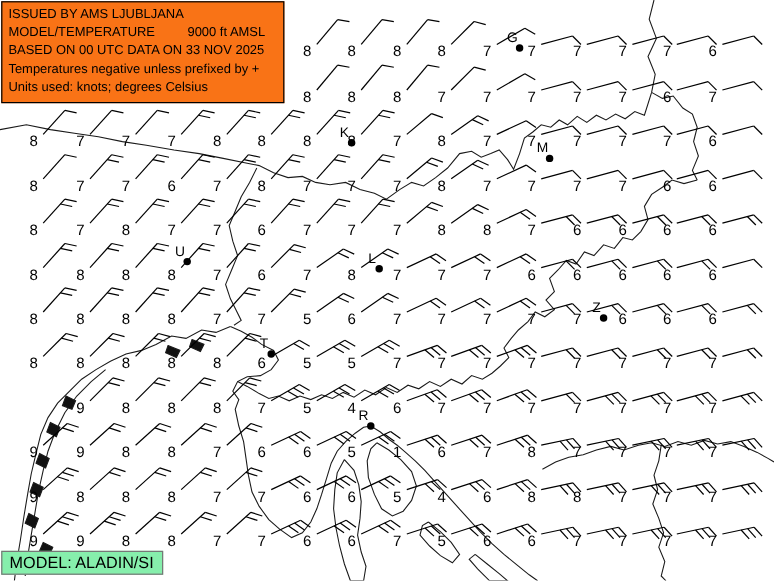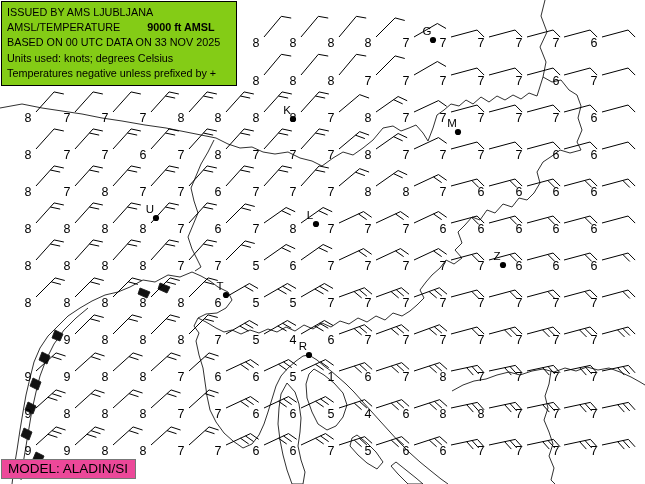--- a/index.html
+++ b/index.html
@@ -1,23 +1,23 @@
 <!DOCTYPE html>
 <html><head>
 <meta charset="utf-8">
 <style>
   html,body{margin:0;padding:0;background:#fff;}
   .stage{position:relative;width:645px;height:484px;background:#fff;overflow:hidden;
          font-family:"Liberation Sans", sans-serif;}
   #map-svg{position:absolute;left:0;top:0;}
-  .info-box{position:absolute;left:1px;top:1px;width:224px;background:#84cc16;
+  .info-box{position:absolute;left:1px;top:1px;width:224px;background:#f97316;
             border:1px solid #000;padding:3px 5px 4px 5px;font-size:10.8px;
             line-height:15.2px;color:#000;white-space:nowrap;}
-  .info-box .b{font-weight:700;padding-left:24px;}
-  .model-box{position:absolute;left:1px;top:459px;background:#ec4899;border:1px solid #777;
+  .info-box .b{font-weight:400;padding-left:24px;}
+  .model-box{position:absolute;left:1px;top:459px;background:#86efac;border:1px solid #777;
              padding:1px 7px 2px 6px;font-size:13.5px;color:#000;}
   svg text{font-family:"Liberation Sans", sans-serif;}
   .temp{font-size:12.5px;fill:#000;}
   .city-label{font-size:11.5px;fill:#000;}
 </style>
 </head>
 <body>
 
 <div class="stage">
   <svg id="map-svg" width="645" height="484" viewBox="0 0 645 484">
@@ -784,19 +784,19 @@
       <text x="310" y="219" text-anchor="middle" class="city-label">L</text>
       <circle cx="503" cy="265" r="3.1" fill="#000000"></circle>
       <text x="497" y="260" text-anchor="middle" class="city-label">Z</text>
       <circle cx="226" cy="295" r="3.1" fill="#000000"></circle>
       <text x="220" y="290" text-anchor="middle" class="city-label">T</text>
       <circle cx="309" cy="355" r="3.1" fill="#000000"></circle>
       <text x="303" y="350" text-anchor="middle" class="city-label">R</text>
     </svg>
   <div class="info-box" id="header-box">
       <div><span>ISSUED BY AMS LJUBLJANA</span></div>
-      <div><span>AMSL/TEMPERATURE </span><span class="b">9000 ft AMSL</span></div>
+      <div><span>MODEL/TEMPERATURE </span><span class="b">9000 ft AMSL</span></div>
       <div><span>BASED ON 00 UTC DATA ON 33 NOV 2025</span></div>
+      <div><span>Temperatures negative unless prefixed by +</span></div>
       <div><span>Units used: knots; degrees Celsius</span></div>
-      <div><span>Temperatures negative unless prefixed by +</span></div>
     </div>
   <div class="model-box"><span>MODEL: ALADIN/SI</span></div>
 </div>
 
 </body></html>

